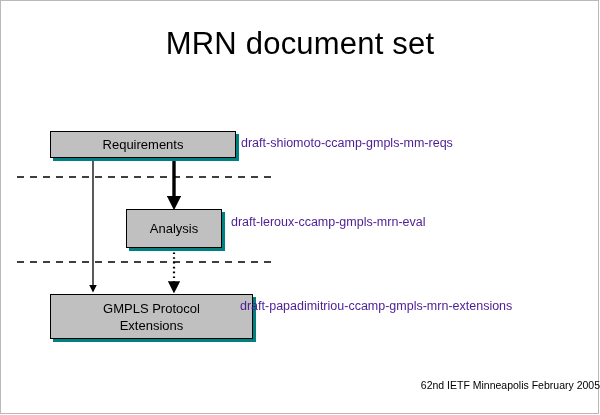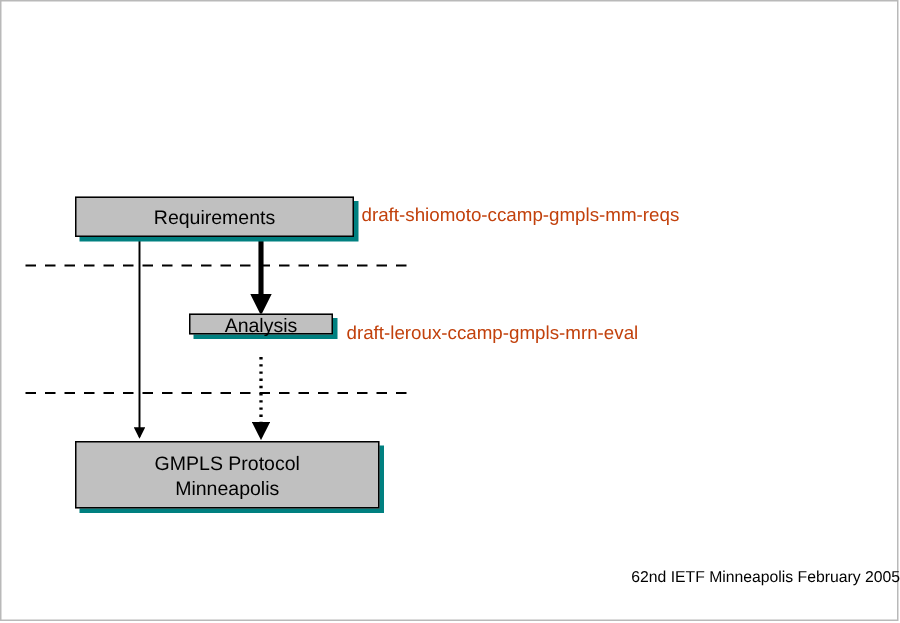--- a/index.html
+++ b/index.html
@@ -58,40 +58,40 @@
   #box-requirements {
     left: 50px;
     top: 131px;
     width: 186px;
     height: 27px;
   }
   #box-analysis {
     left: 126px;
     top: 209px;
     width: 96px;
-    height: 14px;
+    height: 39px;
   }
   #box-extensions {
     left: 50px;
     top: 294px;
     width: 203px;
     height: 45px;
   }
   .node-label {
     display: block;
     padding: 0 4px;
   }
 
   
   .draft-caption {
     position: absolute;
     font-size: 12.5px;
     line-height: 15px;
     white-space: nowrap;
-    color: #c2410c;
+    color: #4c1d95;
   }
   #caption-requirements { left: 241px; top: 136px; }
   #caption-analysis     { left: 231px; top: 215px; text-align: right; }
   #caption-extensions   { left: 240px; top: 299px; }
 
   
   #connectors {
     position: absolute;
     left: 0;
     top: 0;
@@ -112,20 +112,21 @@
     white-space: nowrap;
   }
 </style>
 </head>
 <body>
 
 <div id="slide">
 
   <div id="slide-border"></div>
 
+  <div id="title">MRN document set</div>
 
   <svg id="connectors" viewBox="0 0 600 415" xmlns="http://www.w3.org/2000/svg">
 
     <defs>
       <marker id="arrow-thin" viewBox="0 0 10 10" refX="8" refY="5" markerWidth="6" markerHeight="6" orient="auto-start-reverse">
         <path d="M 0 0 L 10 5 L 0 10 z" fill="#000000"></path>
       </marker>
       <marker id="arrow-thick" viewBox="0 0 10 10" refX="7" refY="5" markerWidth="4.2" markerHeight="4.2" orient="auto-start-reverse">
         <path d="M 0 0 L 10 5 L 0 10 z" fill="#000000"></path>
       </marker>
@@ -151,19 +152,20 @@
   <div class="draft-caption" id="caption-requirements">draft-shiomoto-ccamp-gmpls-mm-reqs</div>
 
   <div class="node-box" id="box-analysis">
     <span class="node-label">Analysis</span>
   </div>
   <div class="draft-caption" id="caption-analysis">draft-leroux-ccamp-gmpls-mrn-eval</div>
 
   <div class="node-box" id="box-extensions">
     <span class="node-label">
       <span>GMPLS Protocol</span><br>
-      <span>Minneapolis</span>
+      <span>Extensions</span>
     </span>
   </div>
+  <div class="draft-caption" id="caption-extensions">draft-papadimitriou-ccamp-gmpls-mrn-extensions</div>
 
   <div id="footer">62nd IETF Minneapolis February 2005</div>
 
 </div>
 
 </body></html>

